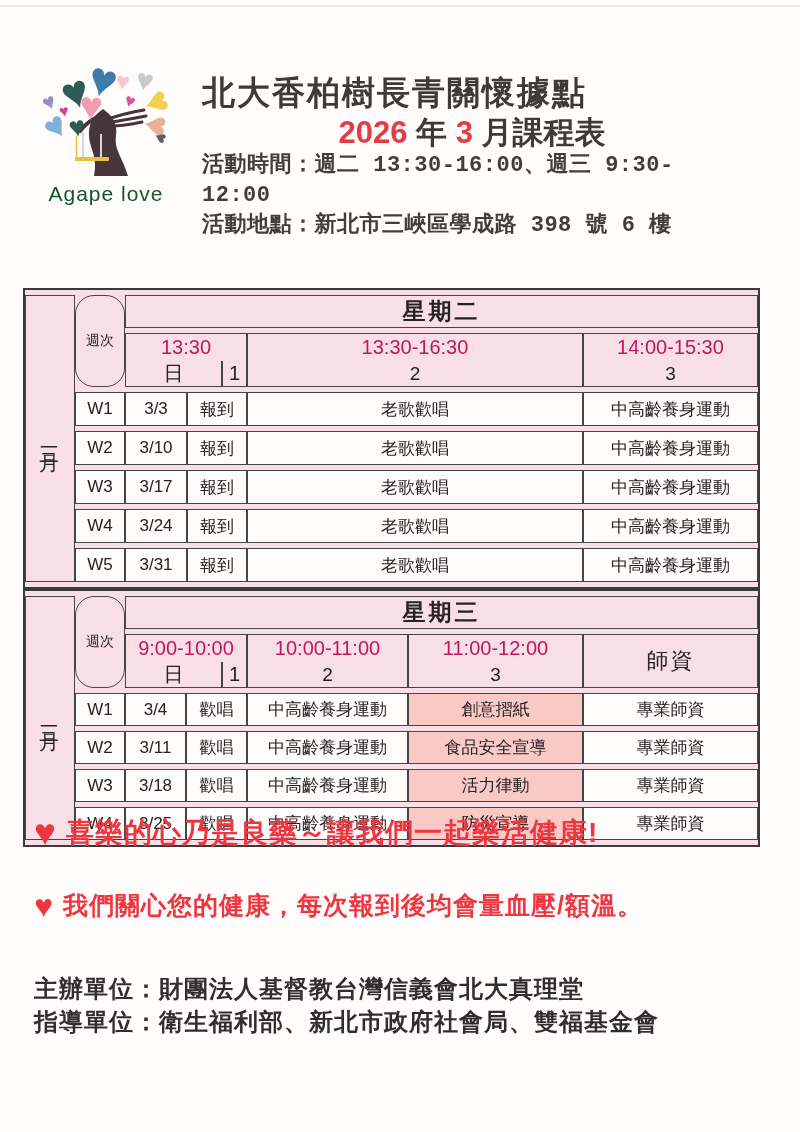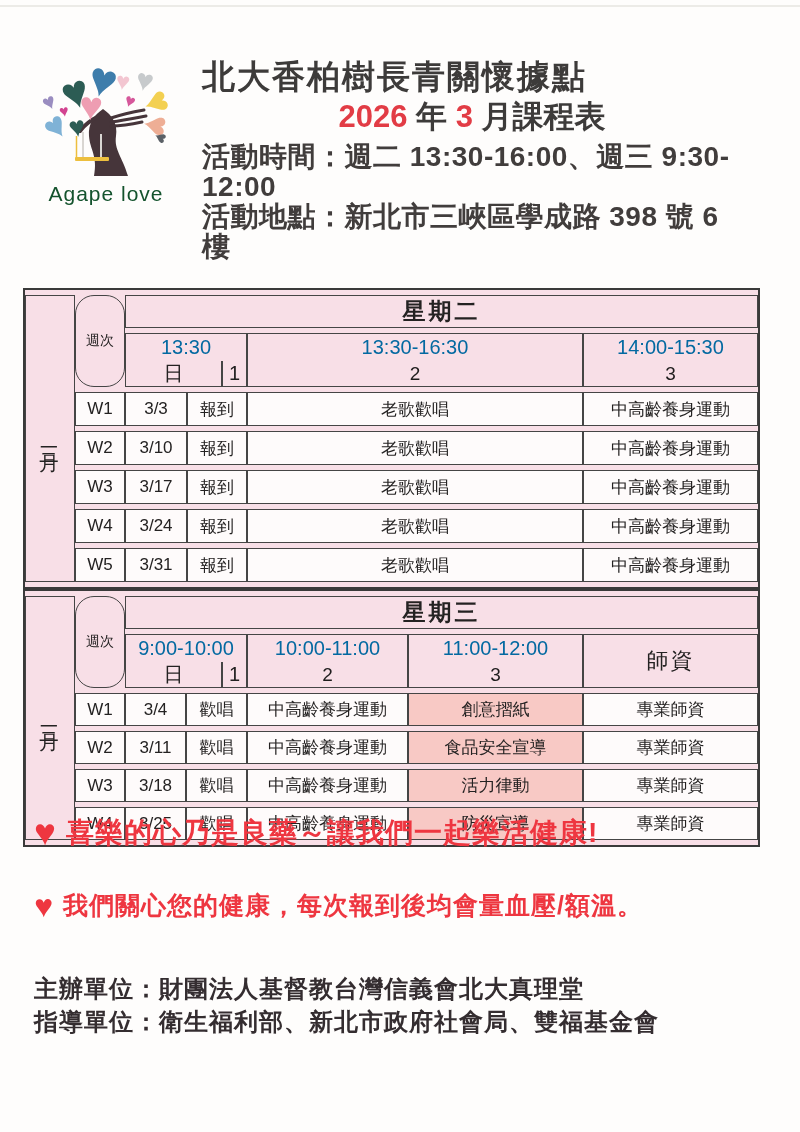--- a/index.html
+++ b/index.html
@@ -7,25 +7,25 @@
     width:800px;height:1132px;position:relative;overflow:hidden;
     background:#fefdfc;
     font-family:"Liberation Sans", sans-serif;
     color:#3c3a39;
   }
   .scan-top{position:absolute;top:5px;left:0;right:0;height:2px;background:#ecebe7;}
 
   
   .logo-block{position:absolute;left:30px;top:54px;width:152px;text-align:center;}
   .logo-caption{margin-top:2px;font-size:21px;letter-spacing:1px;color:#14532d;}
-  .title-block{position:absolute;left:202px;top:58px;width:540px;}
+  .title-block{position:absolute;left:202px;top:74px;width:540px;}
   .page-title{font-size:33px;font-weight:bold;color:#3d3b3a;letter-spacing:2px;line-height:38px;}
   .page-subtitle{margin-top:3px;text-align:center;font-size:31px;font-weight:bold;color:#3d3b3a;line-height:36px;}
   .page-subtitle .red{color:#e23c45;}
-  .info-lines{margin-top:7px;font-size:28px;font-weight:600;color:#413d3c;line-height:30px;letter-spacing:0.5px;}
+  .info-lines{font-size:22px;font-weight:600;color:#413d3c;line-height:30px;letter-spacing:0.5px;font-family:Liberation Mono, monospace;}
 
   
   .schedule{position:absolute;left:23px;top:288px;width:733px;}
   table.sched{
     border-collapse:separate;border-spacing:0 5px;
     background:#f8dfe7;border:2px solid #3a3a3a;
     table-layout:fixed;width:733px;
   }
   table.sched td{
     border:1px solid #454545;text-align:center;vertical-align:middle;
@@ -34,21 +34,21 @@
   td.month{
     background:#f8dfe7;border:none;font-size:20px;color:#333;
     writing-mode:vertical-rl;text-orientation:upright;letter-spacing:8px;
   }
   td.week-h{background:#f8dfe7;font-size:14px;border-radius:19px;}
   td.daytitle{
     background:#f8dfe7;border-bottom:none;border-top:none;border-right:none;
     font-size:23px;font-weight:bold;color:#e6333f;letter-spacing:3px;height:26px;
   }
   td.timecell{background:#f8dfe7;height:52px;}
-  .time-top{font-size:20px;line-height:27px;color:#0369a1;}
+  .time-top{font-size:20px;line-height:27px;color:#be185d;}
   .num-row{font-size:19px;line-height:25px;color:#1f1d1d;}
   .time-bottom{display:flex;height:25px;}
   .time-bottom span{width:50%;font-size:20px;line-height:25px;margin-left:36px;}
   .time-bottom .numlab{border-left:2px solid #454545;}
   td.teacher-h{background:#f8dfe7;font-size:22px;letter-spacing:2px;margin-left:32px;}
   tr.r-data td{background:#fefbfb;font-size:17px;height:32px;}
   table.t2 tr.r-data td{height:31px;}
   table.t2 tr.r-data td.hl{background:#f8c9c5;}
 
   

